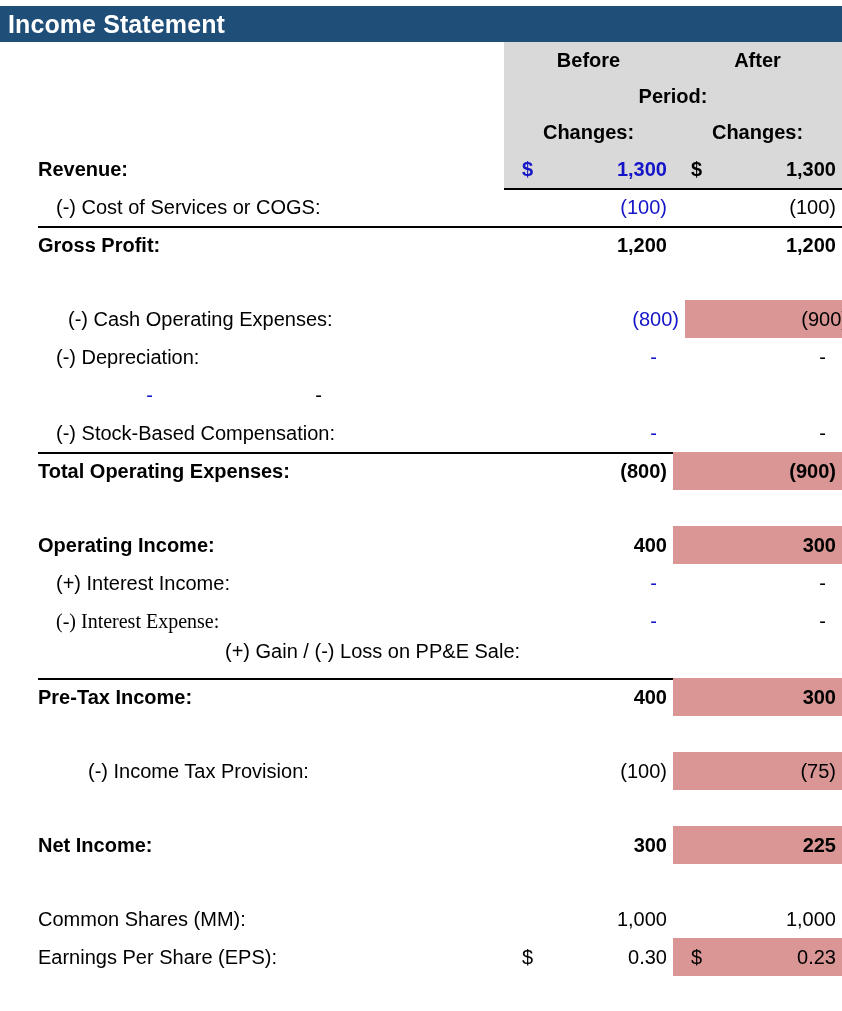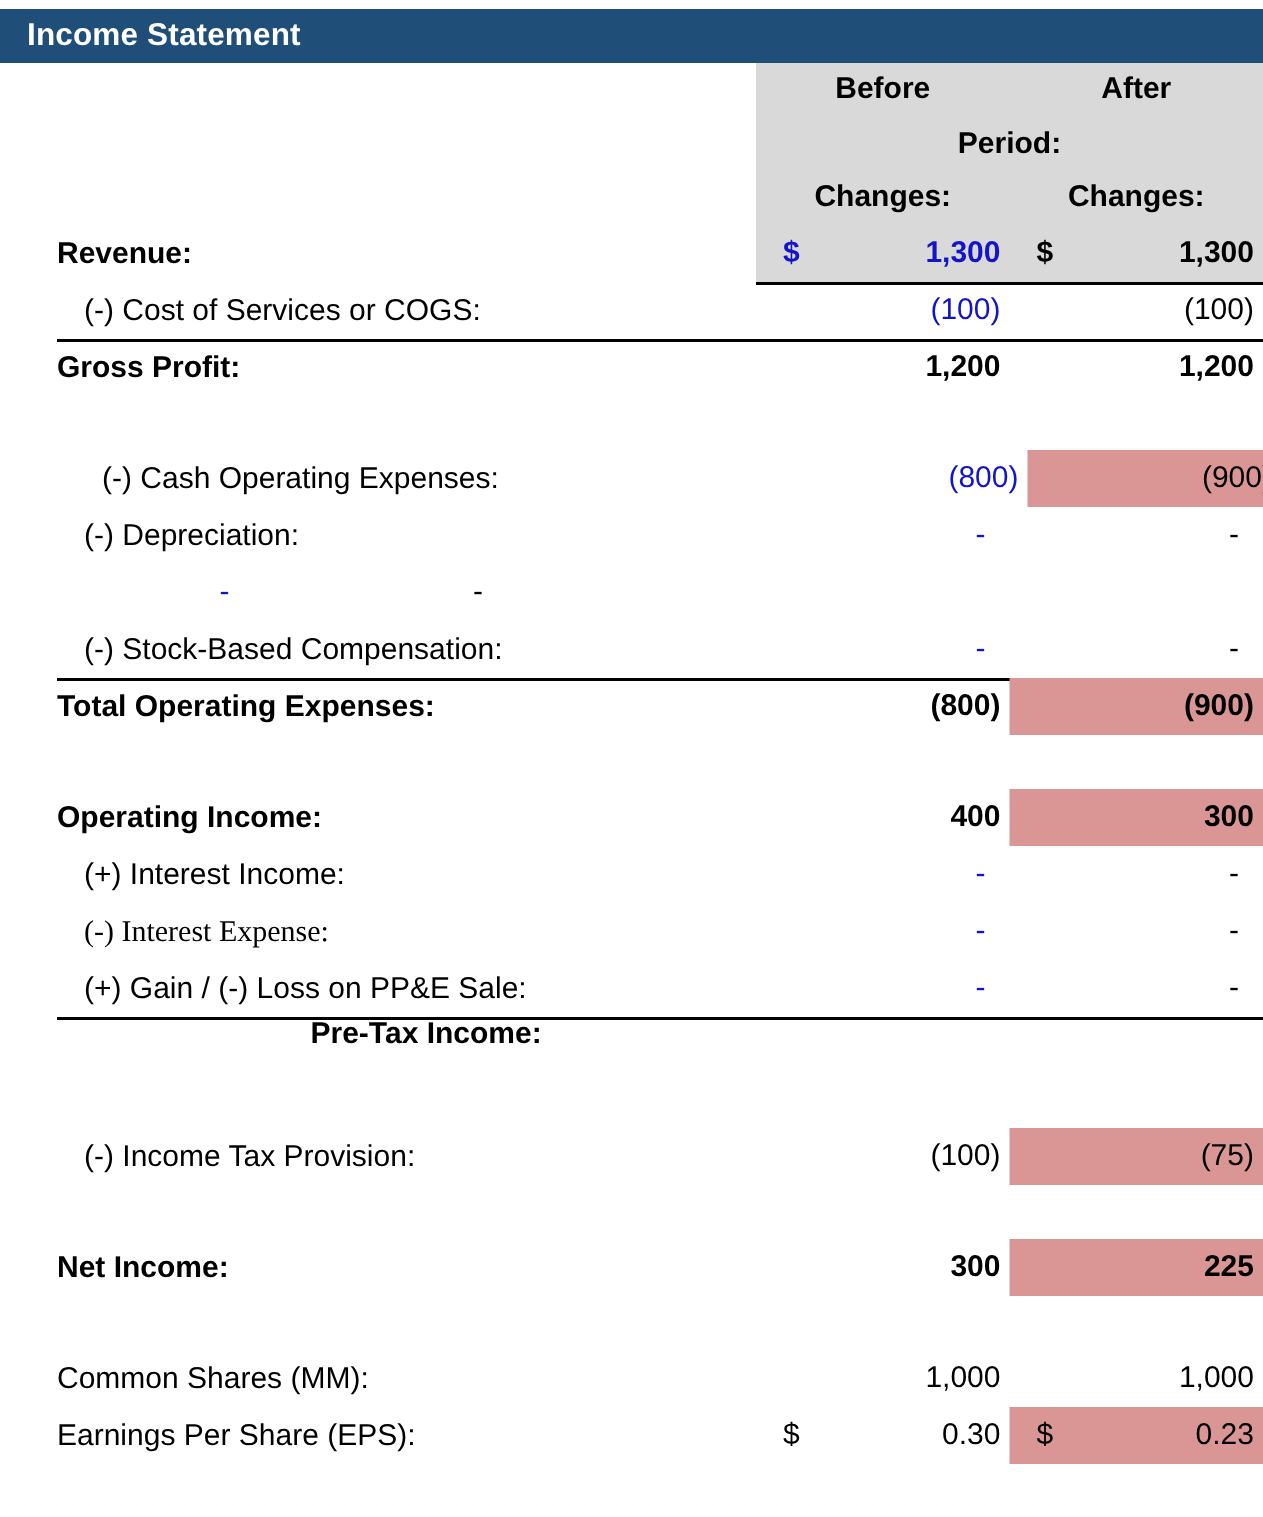--- a/index.html
+++ b/index.html
@@ -27,25 +27,24 @@
     height: 36px;
     background: #1F4E79;
     box-sizing: border-box;
   }
   #title-bar .title-text {
     position: absolute;
     left: 8px;
     top: 50%;
     transform: translateY(-50%);
     color: #FFFFFF;
-    font-size: 21px;
+    font-size: 25px;
     font-weight: bold;
     letter-spacing: 0.1px;
     white-space: nowrap;
-    margin-left: 10px;
   }
 
   
   
   #sheet {
     position: absolute;
     left: 0;
     top: 42px;
     width: 842px;
   }
@@ -303,43 +302,43 @@
       </div>
       <div class="row" style="height: 38px;">
         <div class="c-label indent" style="padding-left: 56px; font-family: Liberation Serif, serif;">(-) Interest Expense:</div>
         <div class="c-val">
           <span class="num dash blue" style="color: rgb(20, 20, 200);">-</span>
         </div>
         <div class="c-val">
           <span class="num dash black">-</span>
         </div>
       </div>
-      <div class="row" style="height: 38px;">
+      <div class="row" style="height: 38px; flex-direction: column;">
         <div class="c-label indent" style="padding-left: 56px;">(+) Gain / (-) Loss on PP&amp;E Sale:</div>
         <div class="c-val">
           <span class="num dash blue" style="color: rgb(20, 20, 200);">-</span>
         </div>
         <div class="c-val">
           <span class="num dash black">-</span>
         </div>
       </div>
-      <div class="row" style="height: 38px; flex-direction: column;">
+      <div class="row" style="height: 38px;">
         <div class="rule-top"></div>
         <div class="c-label bold noindent">Pre-Tax Income:</div>
         <div class="c-val">
           <span class="num black bold">400</span>
         </div>
         <div class="c-val has-hl">
           <div class="hl" style="background: rgb(217, 150, 148);"></div>
           <span class="num black bold">300</span>
         </div>
       </div>
       <div class="row spacer" style="height: 36px;"></div>
       <div class="row" style="height: 38px;">
-        <div class="c-label indent" style="padding-left: 56px;">(-) Income Tax Provision:</div>
+        <div class="c-label indent" style="padding-left: 88px;">(-) Income Tax Provision:</div>
         <div class="c-val">
           <span class="num black">(100)</span>
         </div>
         <div class="c-val has-hl">
           <div class="hl" style="background: rgb(217, 150, 148);"></div>
           <span class="num black">(75)</span>
         </div>
       </div>
       <div class="row spacer" style="height: 36px;"></div>
       <div class="row" style="height: 38px;">

